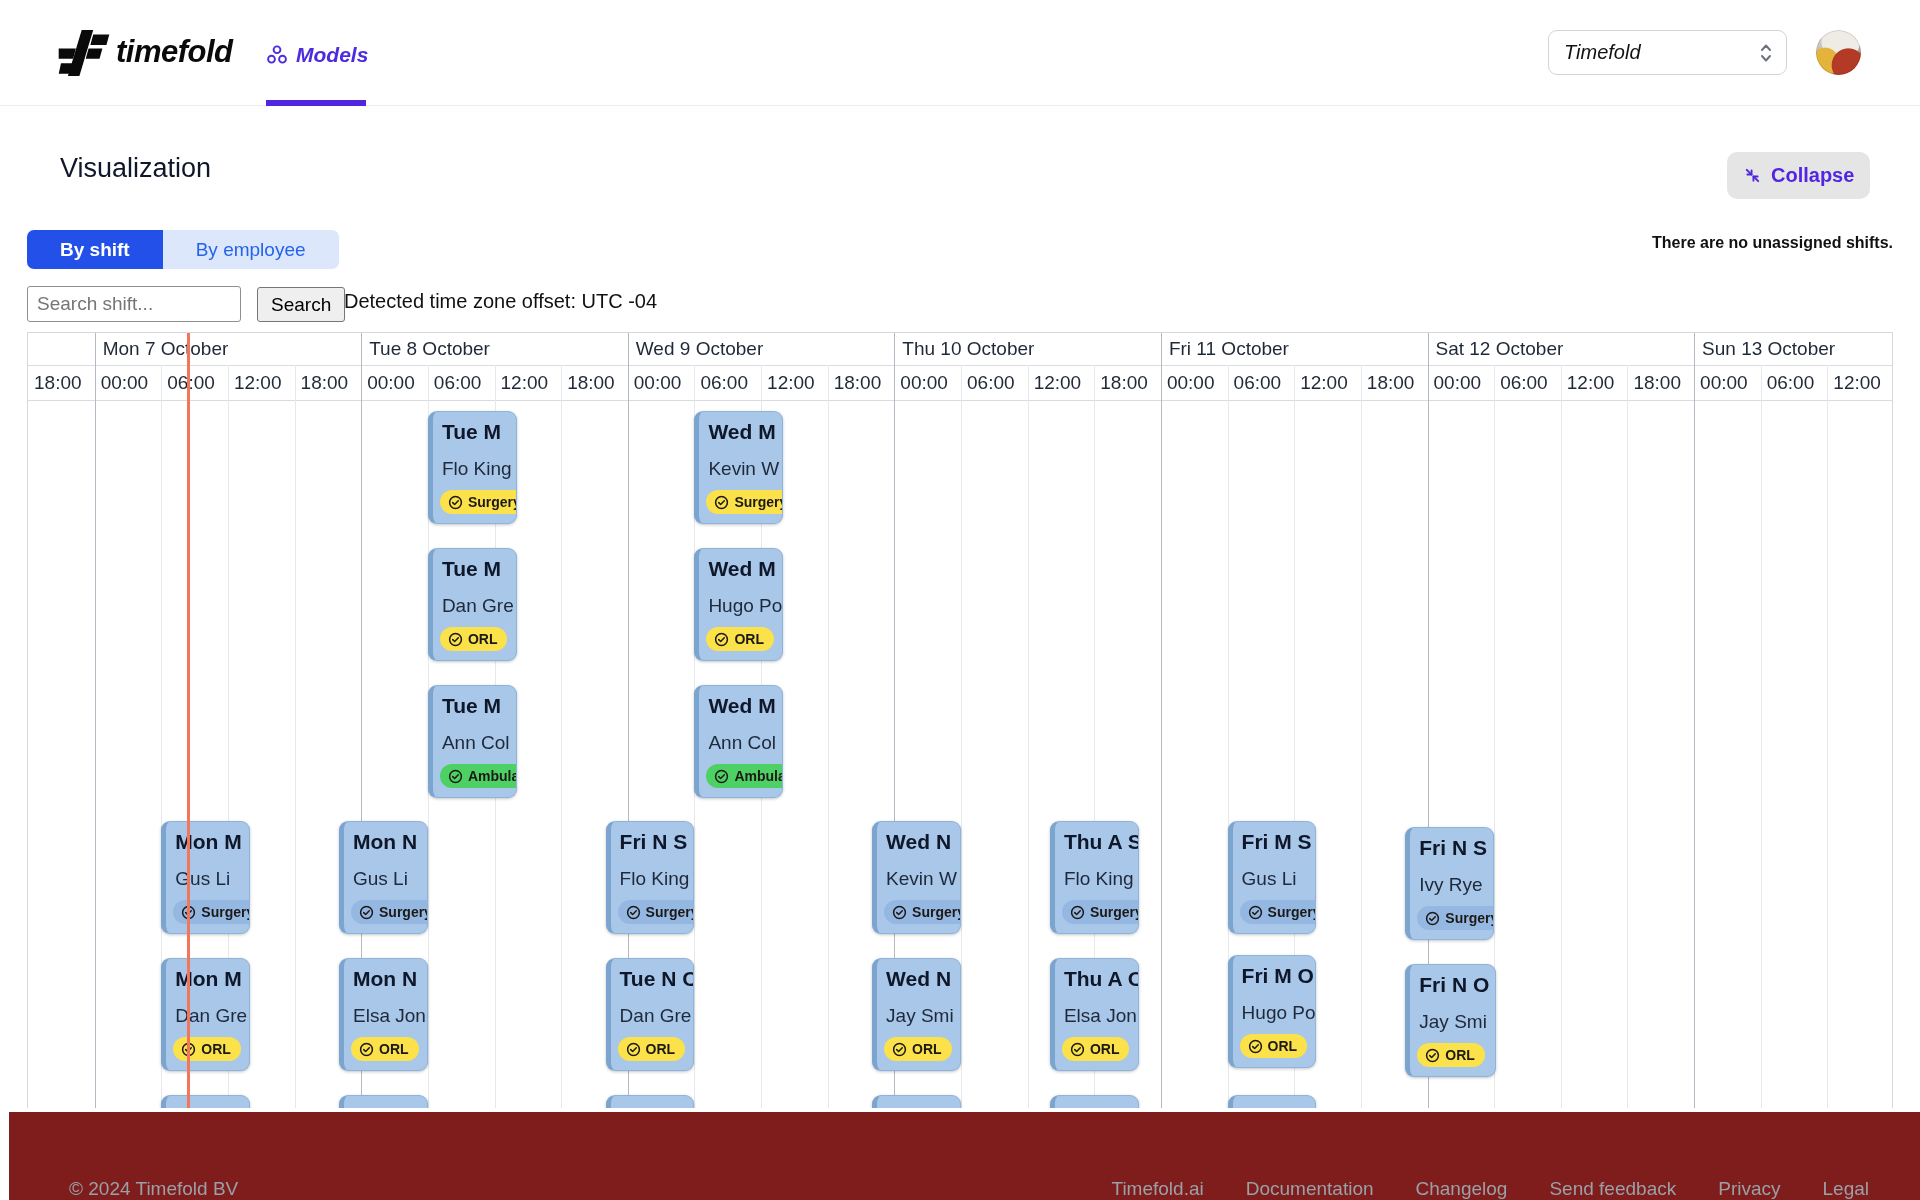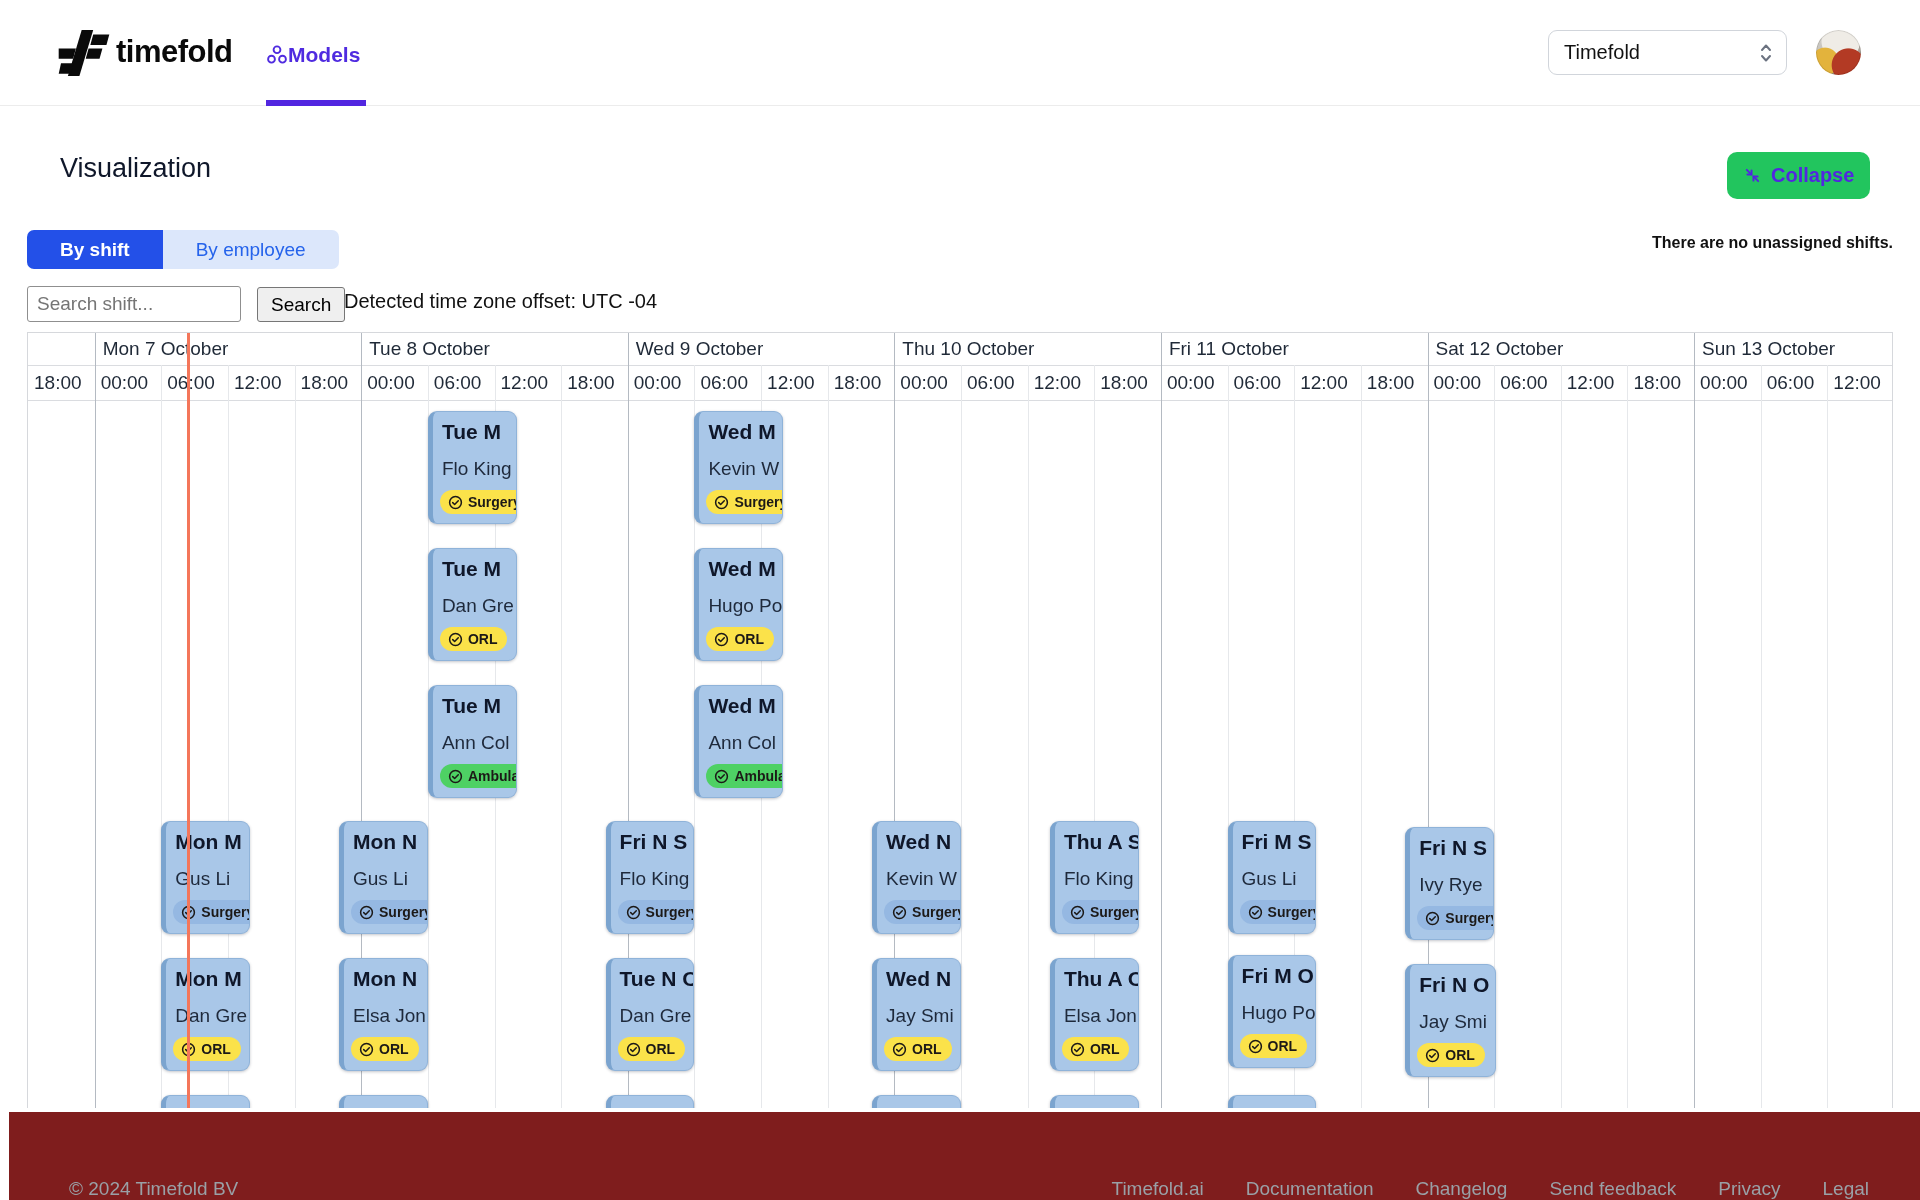--- a/index.html
+++ b/index.html
@@ -1,39 +1,39 @@
 <!DOCTYPE html>
 <html><head>
 <meta charset="utf-8">
 <style>
   * { margin:0; padding:0; box-sizing:border-box; }
   html,body { width:1920px; height:1200px; background:#fff; font-family:"Liberation Sans", sans-serif; color:#111827; overflow:hidden; }
   .abs { position:absolute; }
   #app { position:relative; width:1920px; height:1200px; background:#fff; }
 
   
-  #header { position:absolute; left:0; top:0; width:1920px; height:106px; background:#fff; border-bottom:1px solid #ececec; }
+  #header { position:absolute; left:0; top:0; width:1920px; height:106px; background:#fff; border-bottom:1px solid #ececec;font-style:italic; }
   #logo-glyph { left:58px; top:30px; width:52px; height:46px; }
   #brand { left:116px; top:34px; font-size:31px; font-weight:800; letter-spacing:-0.5px; color:#0a0a0a; }
-  #nav-models { left:266px; top:38px; height:34px; display:flex; align-items:center; cursor:pointer; }
+  #nav-models { left:266px; top:38px; height:34px; display:flex; align-items:center; gap:8px; cursor:pointer; }
   #nav-models .lbl { font-size:21px; font-weight:700; color:#4f2be0; }
   #nav-underline { left:266px; top:100px; width:100px; height:6px; background:#5226e0; }
   #workspace-select { left:1548px; top:30px; width:239px; height:45px; border:1px solid #d1d5db; border-radius:9px; background:#fff; display:flex; align-items:center; justify-content:space-between; padding:0 12px 0 15px; cursor:pointer; }
   #workspace-select .val { font-size:20px; color:#111; }
   #avatar { left:1816px; top:30px; width:45px; height:45px; border-radius:50%; cursor:pointer;
     background:
       radial-gradient(circle at 72% 78%, #b33a24 0 34%, transparent 36%),
       radial-gradient(circle at 20% 70%, #e3b33c 0 28%, transparent 30%),
       radial-gradient(circle at 55% 25%, #efece6 0 45%, transparent 47%),
       linear-gradient(150deg,#d8d5cf 0%, #b9b6b0 55%, #8a6a52 100%);
     box-shadow: inset 0 0 0 1px rgba(0,0,0,.12); }
 
   
   #page-title { left:60px; top:153px; font-size:27px; font-weight:400; color:#0f172a; }
-  #collapse-btn { left:1727px; top:152px; height:47px; background:#22c55e; border:none; border-radius:10px; display:flex; align-items:center; gap:9px; padding:8px 16px; cursor:pointer; }
+  #collapse-btn { left:1727px; top:152px; height:47px; background:#e5e5e5; border:none; border-radius:10px; display:flex; align-items:center; gap:9px; padding:8px 16px; cursor:pointer; }
   #collapse-btn .lbl { font-size:20px; font-weight:700; color:#5226e0; }
   #tabs { left:27px; top:230px; height:39px; display:flex; border-radius:7px; overflow:hidden; }
   .tab { height:39px; display:flex; align-items:center; padding:0 33px; font-size:19px; cursor:pointer; border:none; }
   .tab.active { background:#2350e8; color:#fff; font-weight:700; }
   .tab.inactive { background:#dce7fb; color:#2563eb; font-weight:400; }
   #unassigned-msg { top:234px; right:27px; font-size:16px; font-weight:700; color:#111; }
   #search-input { left:27px; top:286px; width:214px; height:36px; border:1px solid #8f8f8f; border-radius:3px; padding:0 9px; font-size:19px; color:#111; font-family:"Liberation Sans",sans-serif; }
   #search-input::placeholder { color:#757575; }
   #search-btn { left:257px; top:287px; height:35px; padding:0 13px; font-size:19px; color:#000; background:#efefef; border:1px solid #767676; border-radius:3px; cursor:pointer; font-family:"Liberation Sans",sans-serif; }
   #tz-note { left:344px; top:290px; font-size:20px; color:#111; }

